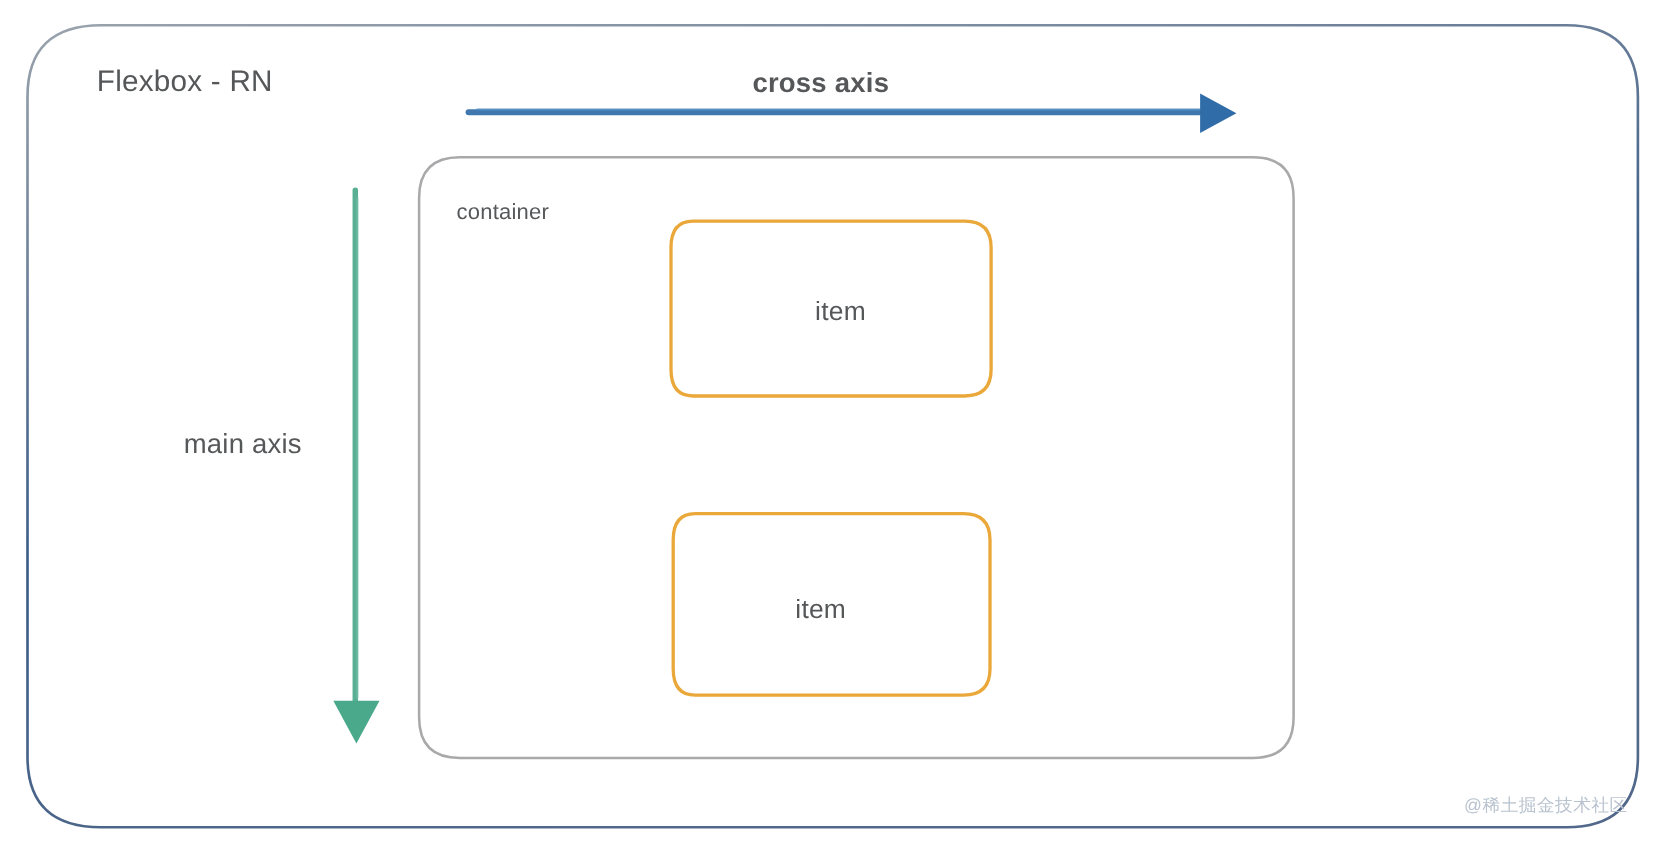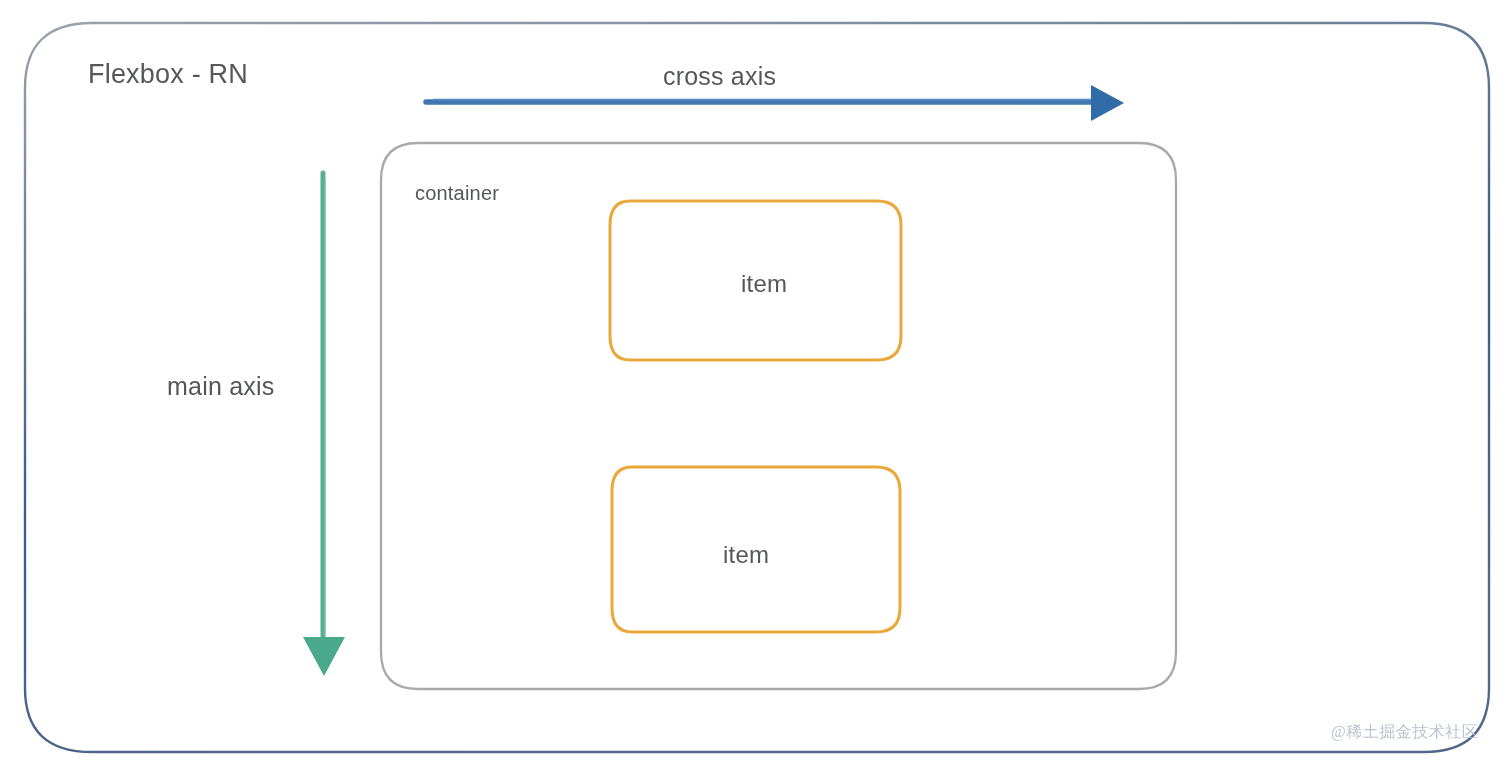--- a/index.html
+++ b/index.html
@@ -31,27 +31,28 @@
     white-space: nowrap;
     letter-spacing: 0.2px;
     text-align: center;
   }
   #title-label {
     left: 88px;
     top: 59px;
     font-size: 27px;
   }
   #cross-axis-label {
-    left: 663px;
+    left: 684px;
     top: 62px;
     font-size: 25px;
+    font-weight: bold;
   }
   #main-axis-label {
     left: 167px;
-    top: 372px;
+    top: 390px;
     font-size: 25px;
   }
   #container-label {
     left: 415px;
     top: 182px;
     font-size: 20px;
   }
   #item-label-0 {
     left: 741px;
     top: 270px;
@@ -61,21 +62,21 @@
     left: 723px;
     top: 541px;
     font-size: 24px;
   }
   #watermark {
     position: absolute;
     left: 1331px;
     top: 722px;
     font-size: 16px;
     color: #b9c3cf;
-    font-family: Liberation Serif, serif;
+    font-family: Liberation Sans, sans-serif;
     white-space: nowrap;
     letter-spacing: 0.5px;
   }
 </style>
 </head>
 <body>
 
 <div id="canvas">
 
   <svg class="layer" viewBox="0 0 1512 775" xmlns="http://www.w3.org/2000/svg">

